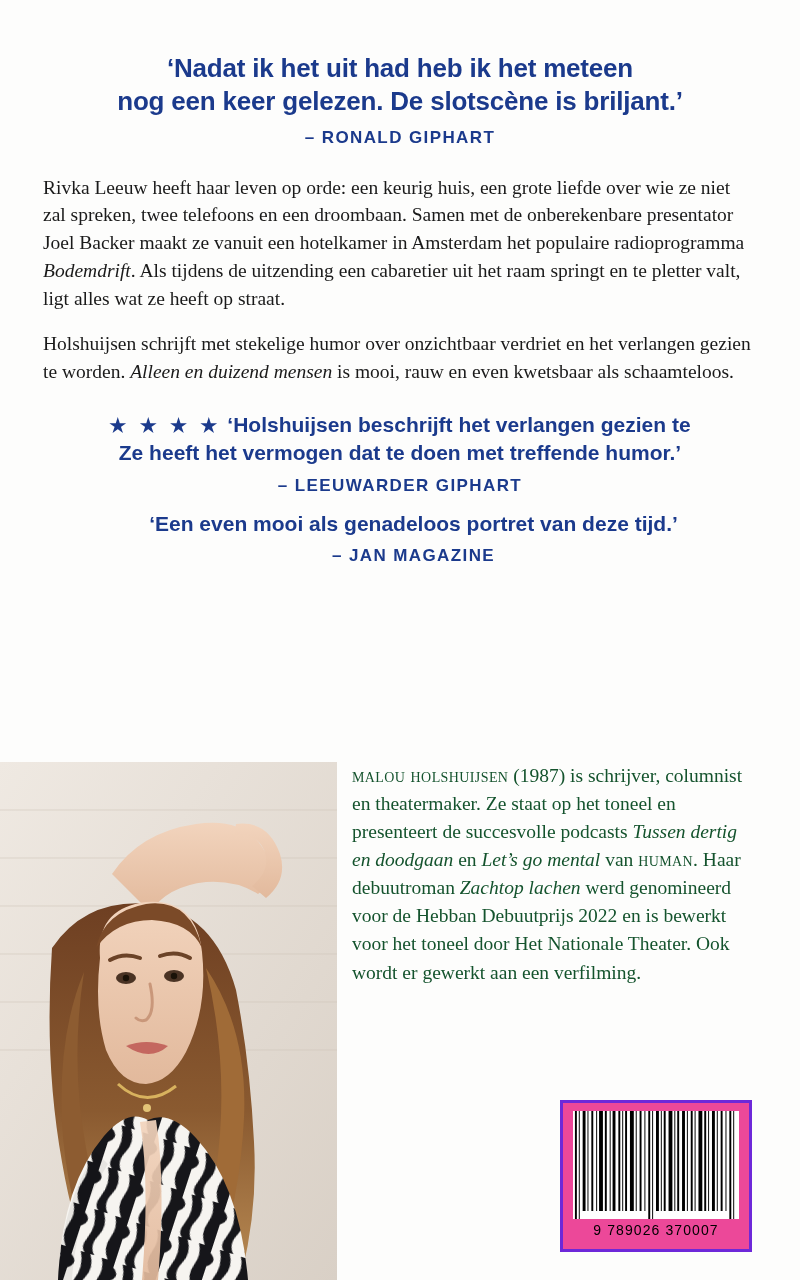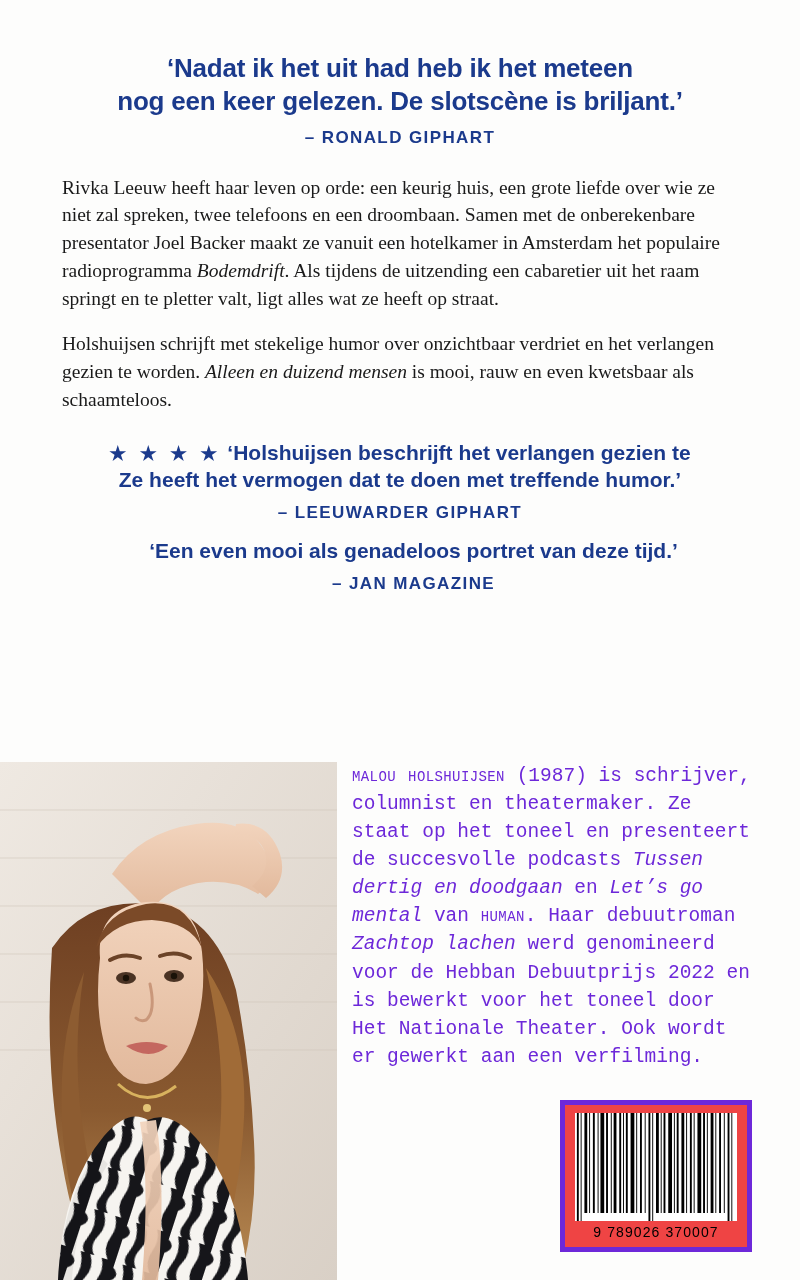--- a/index.html
+++ b/index.html
@@ -43,21 +43,21 @@
     font-weight: bold;
     color: #1b3a8c;
     font-size: 17px;
     letter-spacing: 1.4px;
     margin-top: 9px;
     text-align: center;
   }
 
   
   .blurb {
-    padding: 0 62px;
+    padding: 0 43px;
     margin-top: 26px;
   }
   .blurb p {
     font-family: "Liberation Serif", serif;
     font-size: 19.5px;
     line-height: 1.43;
     margin: 0 0 17px 0;
     color: #1a1a1a;
     text-align: left;
   }
@@ -114,25 +114,25 @@
   }
   .photo svg { display: block; }
 
   .bio {
     position: absolute;
     left: 352px;
     top: 0;
     width: 400px;
   }
   .bio p {
-    font-family: Liberation Mono, monospace;
+    font-family: Liberation Serif, serif;
     font-size: 19.5px;
     line-height: 1.44;
     margin: 0;
-    color: #6d28d9;
+    color: #14532d;
   }
   .sc { font-variant: small-caps; letter-spacing: 0.4px; }
   .it { font-style: italic; }
 
   
   .publisher {
     position: absolute;
     left: 352px;
     top: 308px;
     width: 400px;
@@ -141,22 +141,22 @@
     font-size: 20px;
     color: #111;
     padding-right: 6px;
   }
   .barcode-box {
     position: absolute;
     left: 560px;
     top: 338px;
     width: 192px;
     height: 152px;
-    background: #ef4444;
-    border: 5px solid #6d28d9;
+    background: #ec4899;
+    border: 3px solid #6d28d9;
     padding: 8px 10px 4px 10px;
   }
   .bars {
     height: 108px;
     width: 100%;
     display: block;
   }
   .isbn-digits {
     font-family: "Liberation Sans", sans-serif;
     font-size: 14px;

